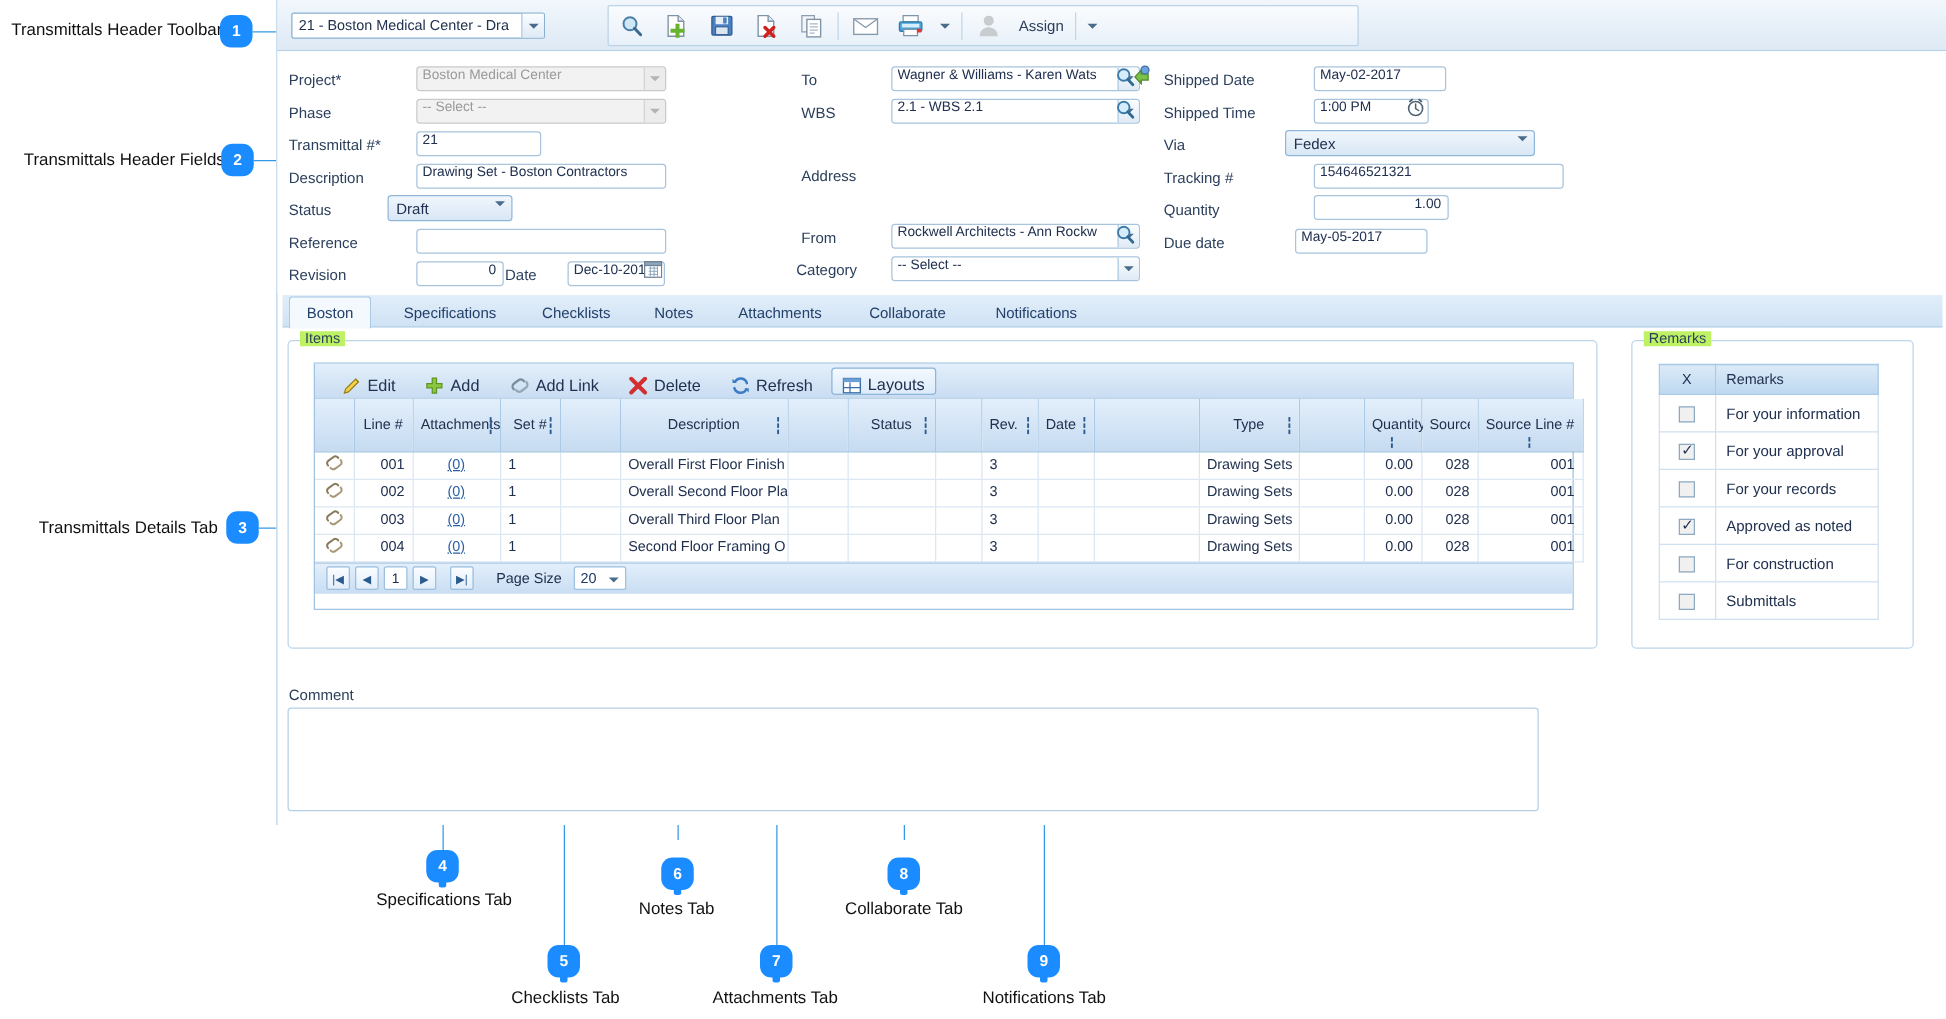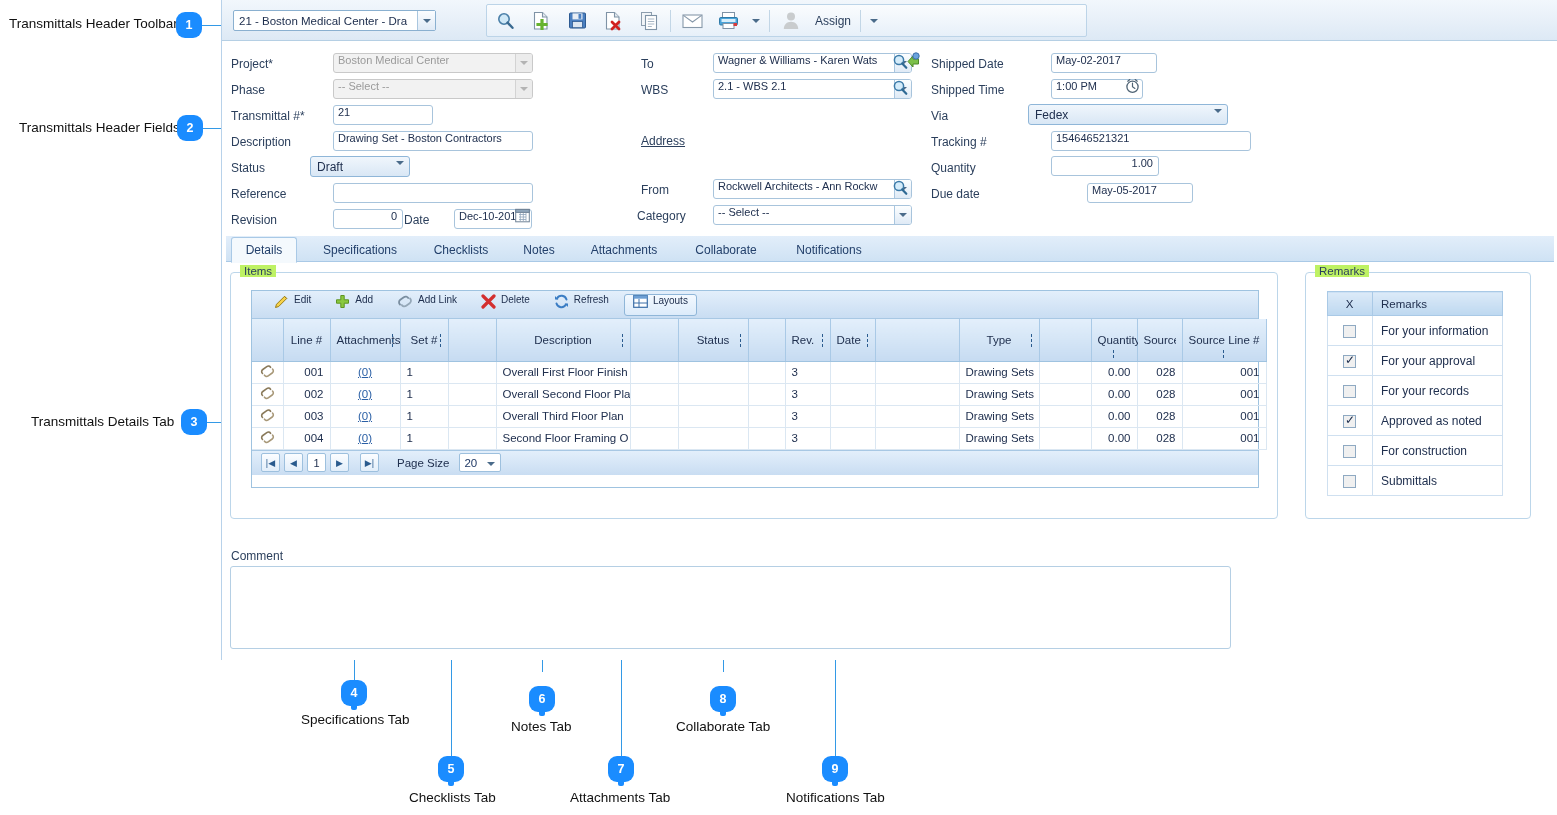--- a/index.html
+++ b/index.html
@@ -202,22 +202,22 @@
     background: #ffffff;
   }
   .gtoolbar {
     height: 28px;
     background: linear-gradient(#e3effb, #c9ddf2);
     border-bottom: 1px solid #a8c8e4;
     display: flex; align-items: center;
     padding-left: 10px;
   }
   .gbtn {
-    display: flex; align-items: flex-start; gap: 5px;
-    font-size: 10px; color: #20304f;
+    display: flex; align-items: flex-end; gap: 5px;
+    font-size: 13px; color: #20304f;
     padding: 0 12px; height: 22px;
   }
   .gbtn.box {
     border: 1px solid #8fb6d8; border-radius: 3px;
     background: linear-gradient(#f3f9ff, #dcebfa);
     padding: 0 8px; height: 22px;
   }
   table.grid { border-collapse: collapse; width: 100%; table-layout: fixed; }
   table.grid th {
     background: linear-gradient(#e3effb, #c6dbf1);
@@ -547,21 +547,21 @@
       </div>
       <div class="mag" style="left:670px; top:38px;">
         <span class="icon">
           <svg width="17" height="18" viewBox="0 0 17 18">
             <circle cx="7" cy="7" r="4.6" fill="#d5ecfa" stroke="#3c7aa8" stroke-width="1.5"></circle>
             <line x1="10.2" y1="10.4" x2="14.3" y2="14.8" stroke="#2f6a94" stroke-width="2.2" stroke-linecap="round"></line>
           </svg>
         </span>
       </div>
 
-      <div class="lbl" style="left:419px; top:93px;text-decoration:underline;">Address</div>
+      <div class="lbl" style="left:419px; top:93px;">Address</div>
 
       <div class="lbl" style="left:419px; top:142px;">From</div>
       <div class="fld" style="left:468px; top:138px; width:199px;">
         <span class="clip" style="width:178px">Rockwell Architects - Ann Rockw</span>
         <span class="dd">
             <i class="caret"></i>
           </span>
       </div>
       <div class="mag" style="left:670px; top:138px;">
         <span class="icon">
@@ -609,28 +609,28 @@
       <div class="fld" style="left:806px; top:90px; width:200px;">
         <span>154646521321</span>
       </div>
 
       <div class="lbl" style="left:709px; top:120px;">Quantity</div>
       <div class="fld num" style="left:806px; top:115px; width:108px;">
         <span>1.00</span>
       </div>
 
       <div class="lbl" style="left:709px; top:146px;">Due date</div>
-      <div class="fld" style="left:842px; top:142px; width:106px;">
+      <div class="fld" style="left:791px; top:142px; width:106px;">
         <span>May-05-2017</span>
       </div>
     </div>
 
     <div class="tabs">
       <div class="tab active" style="left:5px;   width:66px;">
-          <span>Details</span>
+          <span>Boston</span>
         </div>
       <div class="tab" style="left:79px;  width:110px;">
           <span>Specifications</span>
         </div>
       <div class="tab" style="left:190px; width:90px;">
           <span>Checklists</span>
         </div>
       <div class="tab" style="left:281px; width:64px;">
           <span>Notes</span>
         </div>

